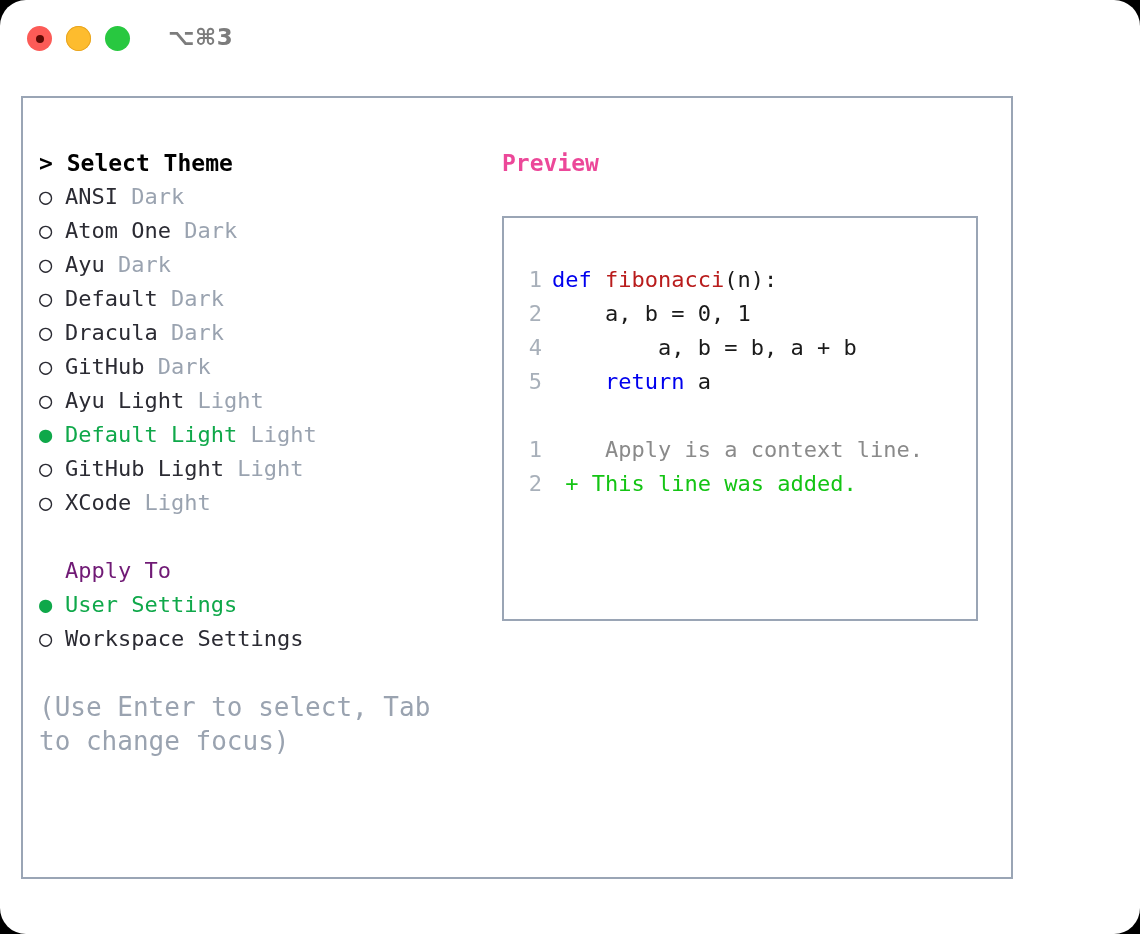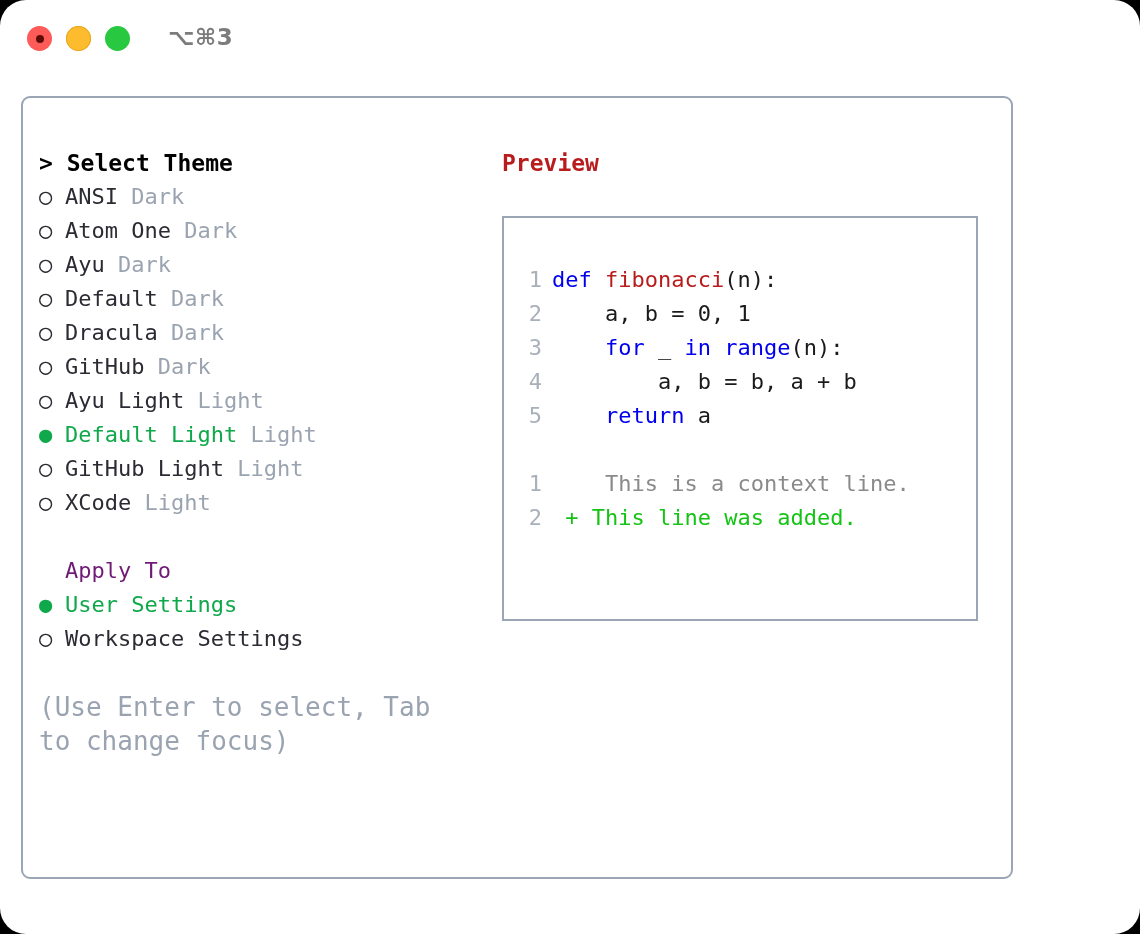--- a/index.html
+++ b/index.html
@@ -67,21 +67,21 @@
   }
 
   
   .panel {
     position: absolute;
     left: 21px;
     top: 96px;
     width: 992px;
     height: 783px;
     border: 2px solid #9aa5b5;
-    border-radius: 9px;
+    border-radius: 0;
     box-sizing: border-box;
   }
 
   
   .left-col {
     position: absolute;
     left: 16px;
     top: 48px;
     width: 430px;
   }
@@ -131,21 +131,21 @@
   
   .right-col {
     position: absolute;
     left: 479px;
     top: 48px;
     width: 500px;
   }
   .preview-title {
     font-size: 23px;
     font-weight: bold;
-    color: #b91c1c;
+    color: #ec4899;
     line-height: 34px;
   }
   .preview-box {
     margin-top: 36px;
     width: 476px;
     height: 405px;
     border: 2px solid #9aa5b5;
     box-sizing: border-box;
     position: relative;
   }
@@ -220,26 +220,25 @@
       <div class="hint">(Use Enter to select, Tab to change focus)</div>
     </div>
 
     <div class="right-col">
       <div class="preview-title">Preview</div>
       <div class="preview-box">
         <div class="code-area">
           <div id="code-lines">
               <div class="code-line"><span class="lineno">1</span><span class="tok-kw">def </span><span class="tok-fn">fibonacci</span><span class="tok-txt">(n):</span></div>
               <div class="code-line"><span class="lineno">2</span><span class="tok-txt">    a, b = 0, 1</span></div>
-              <div class="code-line"><span class="lineno">3</span><span class="tok-kw">    for </span><span class="tok-txt">_ </span><span class="tok-kw">in </span><span class="tok-bi">range</span><span class="tok-txt">(n):</span></div>
               <div class="code-line"><span class="lineno">4</span><span class="tok-txt">        a, b = b, a + b</span></div>
               <div class="code-line"><span class="lineno">5</span><span class="tok-kw">    return </span><span class="tok-txt">a</span></div>
             </div>
           <div id="diff-lines" class="diff-block">
-              <div class="code-line"><span class="lineno">1</span><span class="diff-ctx">  </span><span class="diff-ctx">  This is a context line.</span></div>
+              <div class="code-line"><span class="lineno">1</span><span class="diff-ctx">  </span><span class="diff-ctx">  Apply is a context line.</span></div>
               <div class="code-line"><span class="lineno">2</span><span class="diff-add"> +</span><span class="diff-add"> This line was added.</span></div>
             </div>
         </div>
       </div>
     </div>
 
   </div>
 </div>
 
 </body></html>

